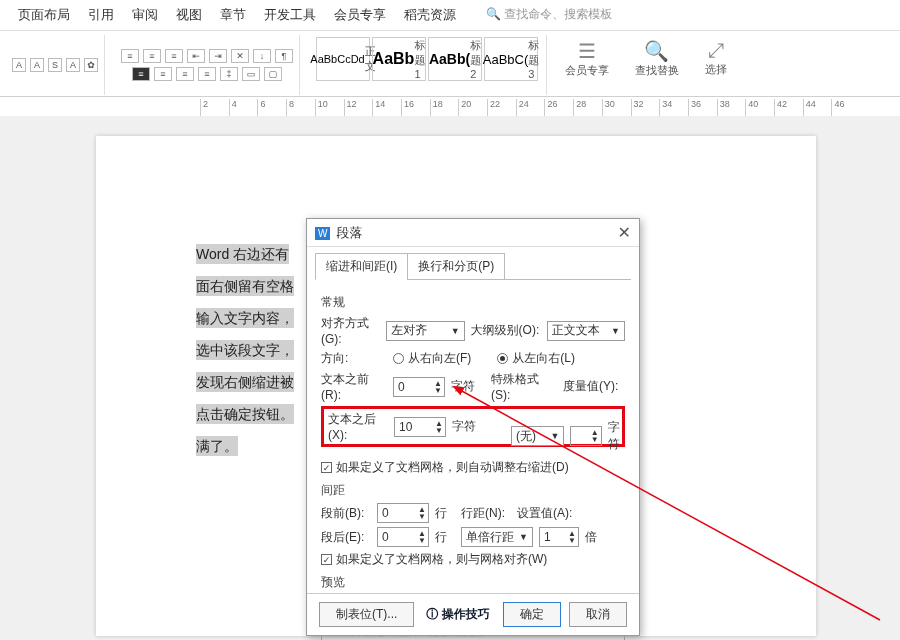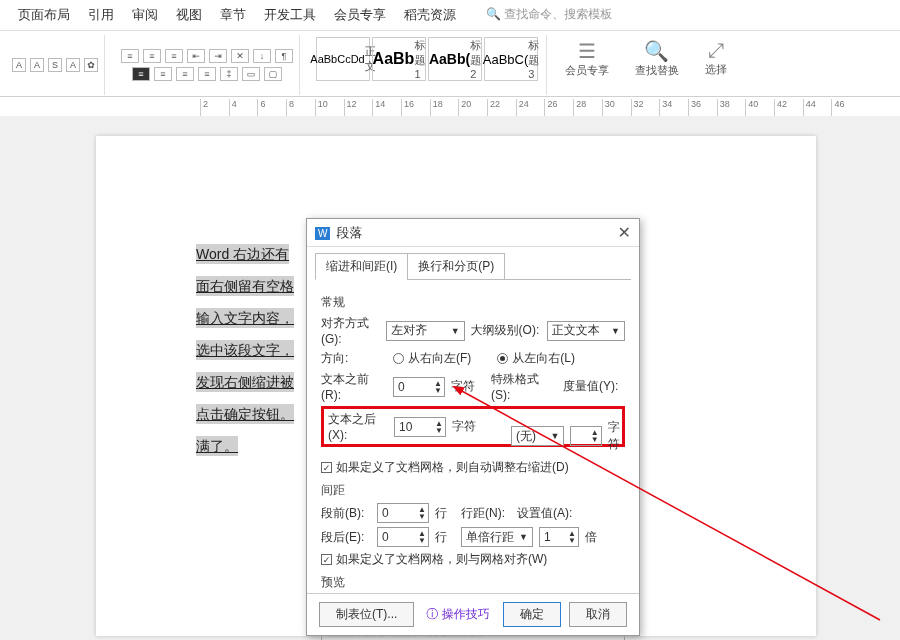--- a/index.html
+++ b/index.html
@@ -15,21 +15,21 @@
   .style-tile { border: 1px solid #ccc; width: 54px; height: 44px; display: flex; flex-direction: row; justify-content: center; align-items: center; font-size: 11px; margin-right: 2px; }
   .style-tile .big { font-size: 16px; font-weight: bold; }
   .style-label { font-size: 11px; color: #555; }
   .right-group { display: flex; flex-direction: column; align-items: center; font-size: 11px; color: #555; padding: 4px 8px; }
   .right-icon { font-size: 20px; color: #888; }
   .ruler { height: 18px; background: #fff; border-bottom: 1px solid #ddd; position: relative; margin-top: 2px; font-size: 9px; color: #777; }
   .ruler-inner { position: absolute; left: 200px; right: 40px; top: 0; bottom: 0; display: flex; }
   .ruler-tick { flex: 1; border-left: 1px solid #ccc; text-align: left; padding-left: 2px; }
   .workspace { background: #f0f0f0; position: absolute; left: 0; right: 0; top: 116px; bottom: 0; }
   .page { background: #fff; position: absolute; left: 96px; top: 20px; width: 720px; height: 500px; box-shadow: 0 0 4px rgba(0,0,0,0.2); padding: 110px 360px 40px 100px; }
-  .page p { margin-bottom: 14px; font-size: 14px; color: #222; background: #d0d0d0; display: inline; padding: 2px 0; text-decoration: underline; }
+  .page p { margin-bottom: 14px; font-size: 14px; color: #222; background: #d0d0d0; display: inline; padding: 2px 0; }
   .pline { margin-bottom: 14px; }
   .doc-icon { position: absolute; left: 150px; top: 250px; color: #7aa7d9; font-size: 14px; }
   .dialog { position: absolute; left: 306px; top: 218px; width: 334px; height: 418px; background: #fff; border: 1px solid #999; box-shadow: 2px 2px 8px rgba(0,0,0,0.3); font-size: 12px; color: #333; }
   .dlg-title { display: flex; align-items: center; justify-content: space-between; padding: 4px 8px; border-bottom: 1px solid #ddd; font-size: 13px; }
   .dlg-title .w { background: #2b7cd3; color: #fff; font-size: 10px; padding: 1px 3px; margin-right: 6px; }
   .dlg-close { font-size: 16px; color: #555; cursor: default; }
   .tabs { display: flex; padding: 6px 8px 0 8px; }
   .tab { border: 1px solid #bbb; padding: 4px 10px; font-size: 12px; background: #fff; margin-right: -1px; }
   .tab.active { border-bottom: 1px solid #fff; }
   .tabline { border-bottom: 1px solid #bbb; margin: -1px 8px 0 8px; }
@@ -44,21 +44,21 @@
   .unit { font-size: 12px; }
   .radio, .check { font-size: 12px; display: flex; align-items: center; gap: 4px; }
   .radio .c { width: 11px; height: 11px; border: 1px solid #666; border-radius: 50%; display: inline-flex; align-items: center; justify-content: center; }
   .radio .c.sel::after { content: ""; width: 5px; height: 5px; background: #333; border-radius: 50%; }
   .check .b { width: 11px; height: 11px; border: 1px solid #666; display: inline-flex; align-items: center; justify-content: center; font-size: 9px; color: #333; }
   .highlight { border: 3px solid #e30613; padding: 2px 4px; display: flex; align-items: center; gap: 6px; }
   .preview { border: 1px solid #999; height: 72px; margin-top: 4px; padding: 6px; font-size: 7px; color: #999; line-height: 9px; overflow: hidden; }
   .dlg-footer { display: flex; justify-content: space-between; align-items: center; padding: 8px 12px; border-top: 1px solid #ccc; position: absolute; bottom: 0; left: 0; right: 0; background: #fff; }
   .btn { border: 1px solid #999; padding: 3px 16px; background: #f6f6f6; font-size: 12px; }
   .btn.primary { border: 1px solid #2b7cd3; }
-  .link { color: #6d28d9; font-size: 12px; }
+  .link { color: #0f172a; font-size: 12px; font-weight: bold; }
   svg.arrow { position: absolute; pointer-events: none; }
 </style>
 </head>
 <body>
 
 <div class="menubar">
   <span>页面布局</span>
   <span>引用</span>
   <span>审阅</span>
   <span>视图</span>

